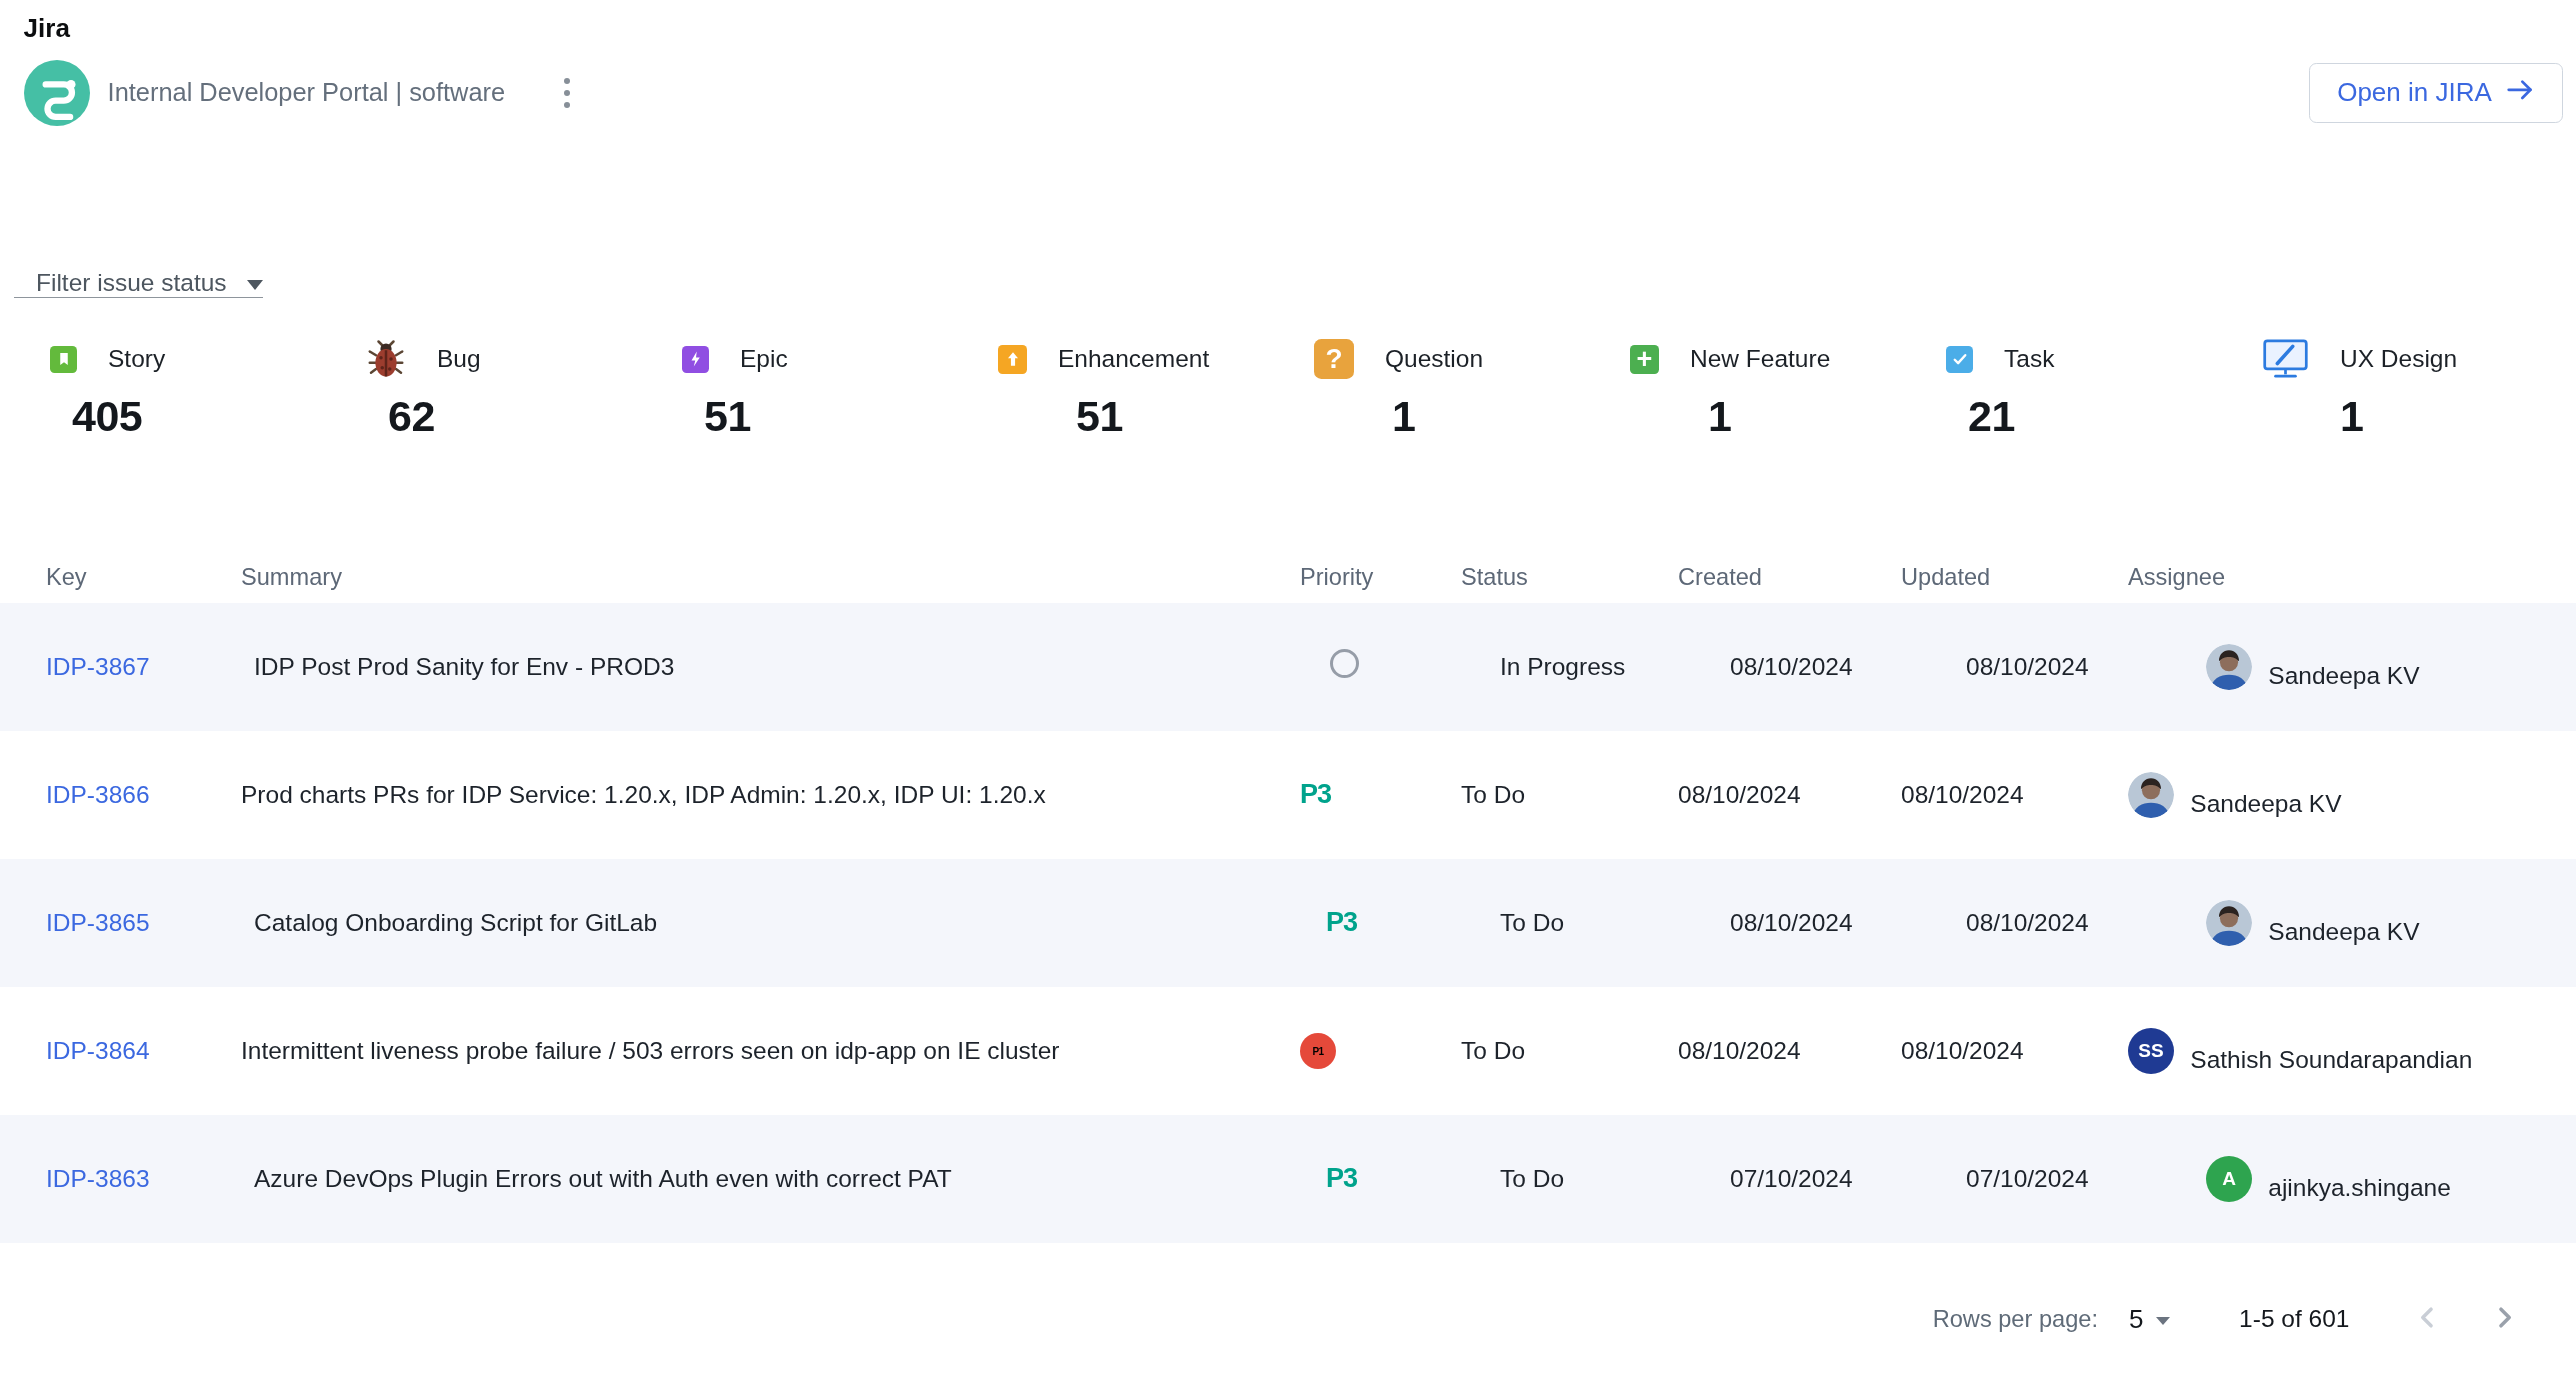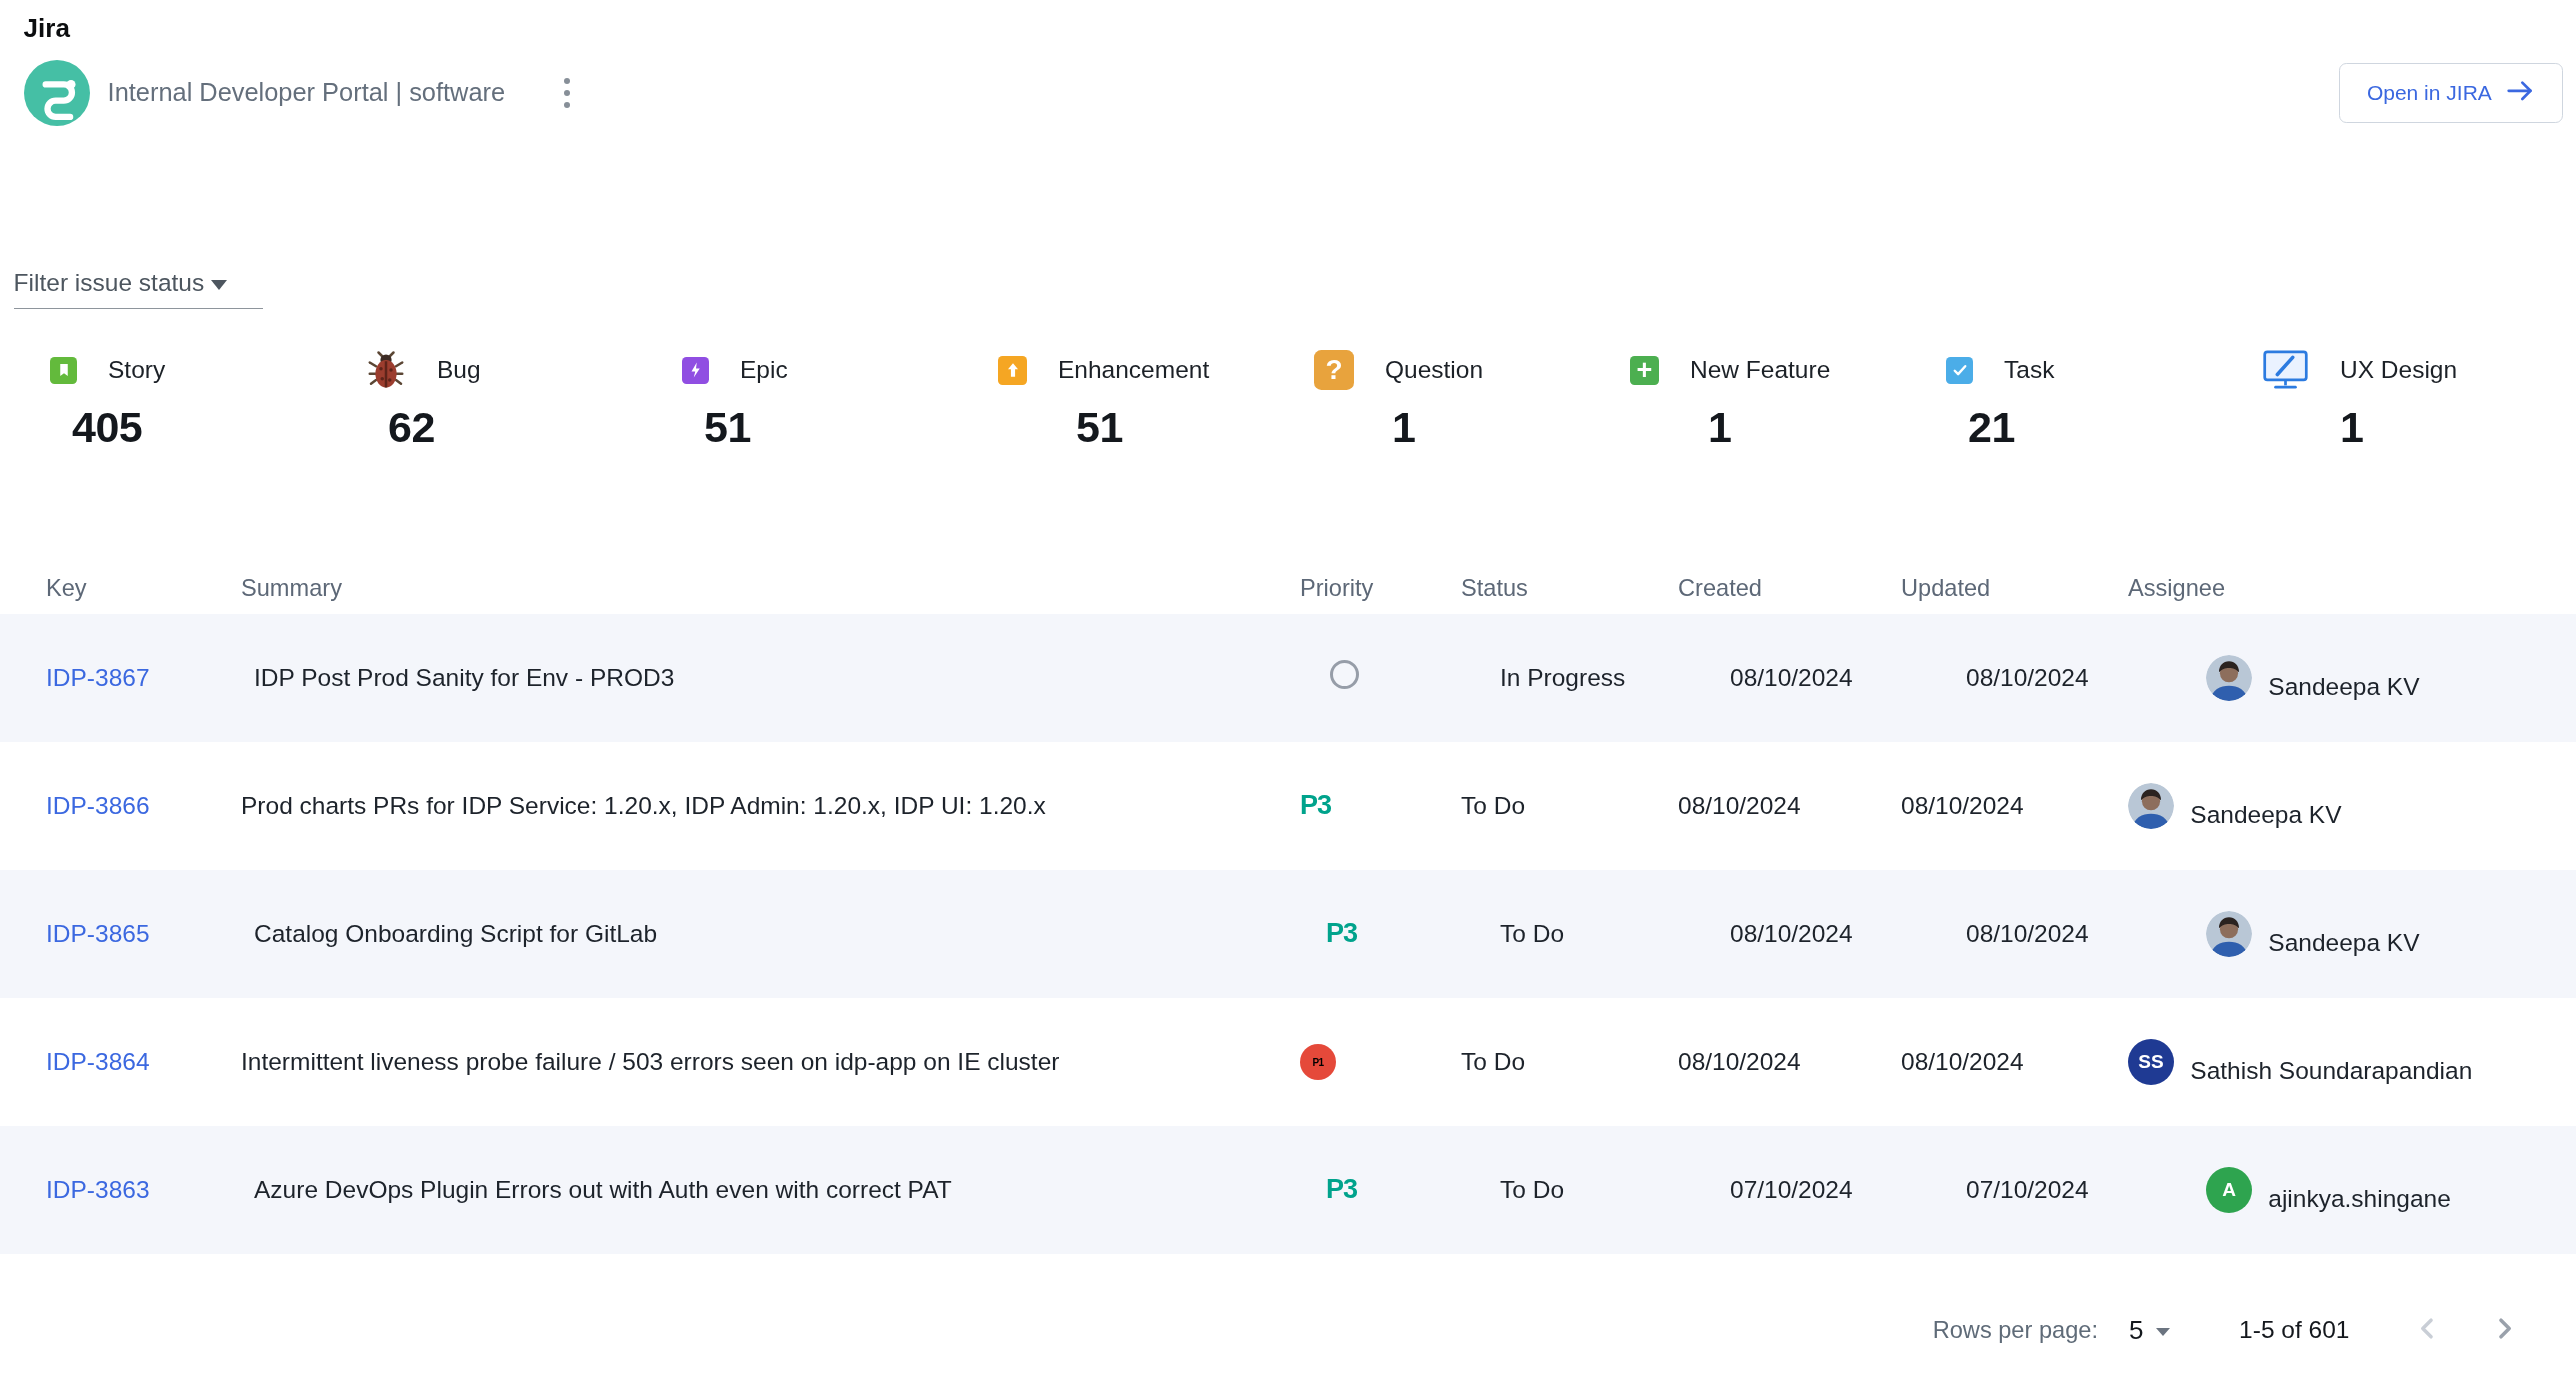--- a/index.html
+++ b/index.html
@@ -10,25 +10,25 @@
   
   .top { padding:12.7px 12.7px 0 23.6px; }
   .app-title { font-size:26px; font-weight:700; color:#0b0d0f; }
   .project-row { display:flex; align-items:center; margin-top:16.3px; }
   .logo { width:66px; height:66px; flex:0 0 auto; }
   .project-name { margin-left:18px; font-size:25.4px; color:#646f7c; }
   .kebab { margin-left:50px; display:flex; flex-direction:column; gap:5.4px; padding:9px; cursor:pointer; background:none; border:none; }
   .kebab i { width:6.3px; height:6.3px; border-radius:50%; background:#878f98; display:block; }
   .open-btn { margin-left:auto; display:flex; align-items:center; gap:14.5px; height:60px; padding:0 27px;
               border:0.9px solid #cfd6df; border-radius:7.3px; background:#fff; cursor:pointer;
-              font-size:21px; font-weight:500; color:#3b68e0; font-family:inherit; }
-
-  
-  .filter { margin:143px 0 0 13.6px; display:inline-flex; align-items:center; gap:7px;
-            width:249px; padding-bottom:11px; border-bottom:0.9px solid #8e959c; cursor:pointer; }
+              font-size:26px; font-weight:500; color:#3b68e0; font-family:inherit; }
+
+  
+  .filter { margin:143px 0 0 13.6px; display:inline-flex; align-items:center; gap:20px;
+            width:249px; border-bottom:0.9px solid #8e959c; cursor:pointer;justify-content:flex-end; }
   .filter-label { font-size:24.5px; color:#4d565f; }
   .caret { width:0; height:0; border-left:8.2px solid transparent; border-right:8.2px solid transparent; border-top:10px solid #4d565f; margin-top:3.6px; }
   .caret.small { border-left-width:7.3px; border-right-width:7.3px; border-top-width:8.2px; border-top-color:#6b7480; }
 
   
   .types { display:flex; padding:0 18px 0 50px; margin-top:38px; }
   .type-card { width:316px; flex:0 0 auto; }
   .type-head { display:flex; align-items:center; gap:31px; height:47px; }
   .type-label { font-size:24.5px; font-weight:500; color:#1c2127; white-space:nowrap; }
   .type-count { font-size:43px; font-weight:700; color:#14181d; margin-top:9px; padding-left:22px; letter-spacing:-0.5px; }

